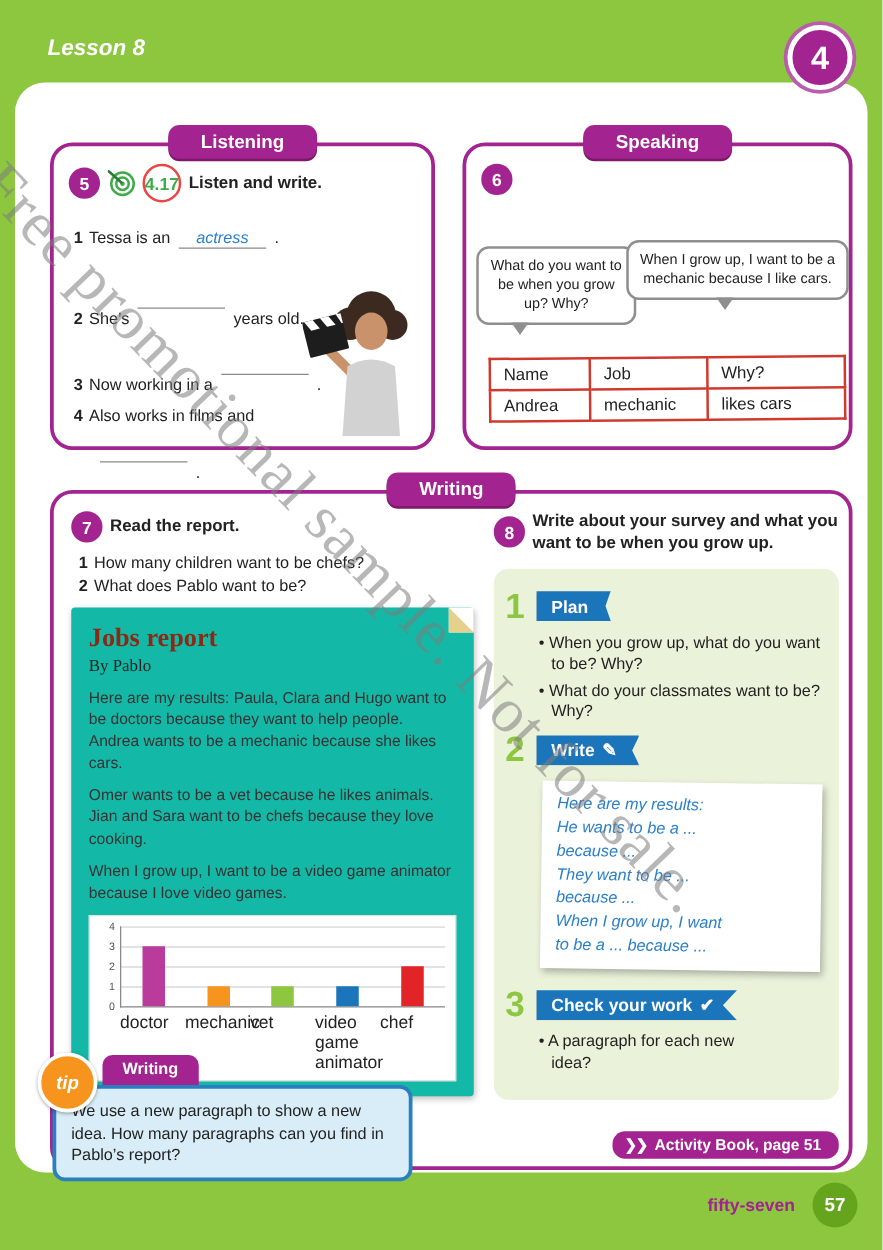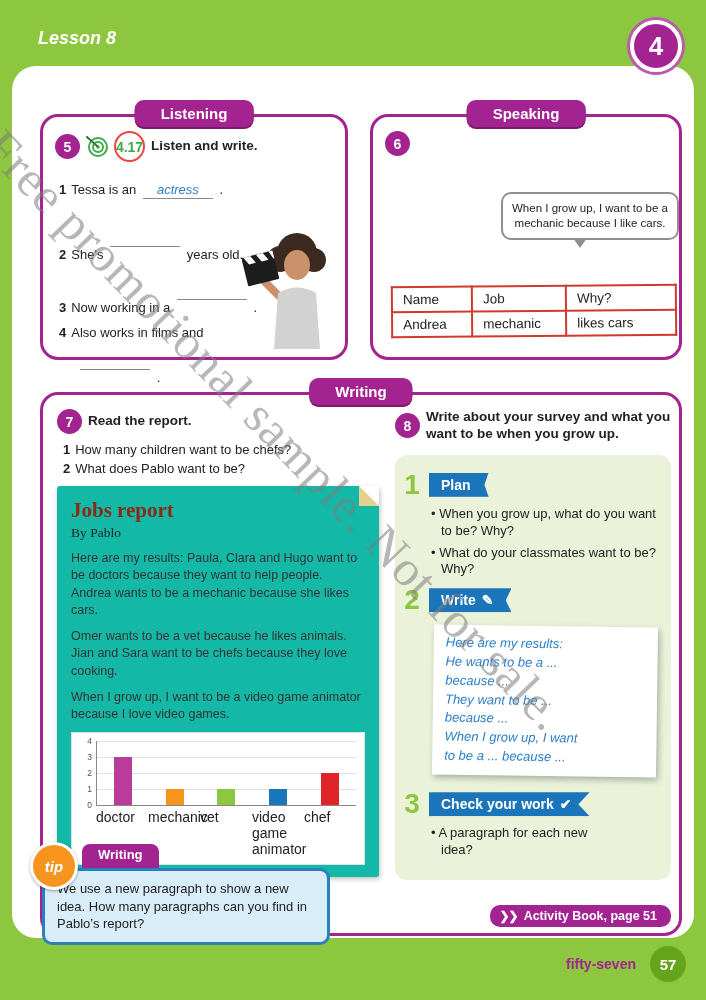--- a/index.html
+++ b/index.html
@@ -226,20 +226,21 @@
         </svg>
       </div>
     </section>
 
     <section class="panel speaking">
       <div class="panel-header">Speaking</div>
       <div class="ex-head">
         <span class="ex-num">6</span>
       </div>
 
+      <div class="bubble bubble-left">What do you want to be when you grow up? Why?</div>
       <div class="bubble bubble-right">When I grow up, I want to be a mechanic because I like cars.</div>
 
       <table class="hand-table">
         <tbody>
           <tr>
             <td>Name</td>
             <td>Job</td>
             <td>Why?</td>
           </tr>
           <tr>

